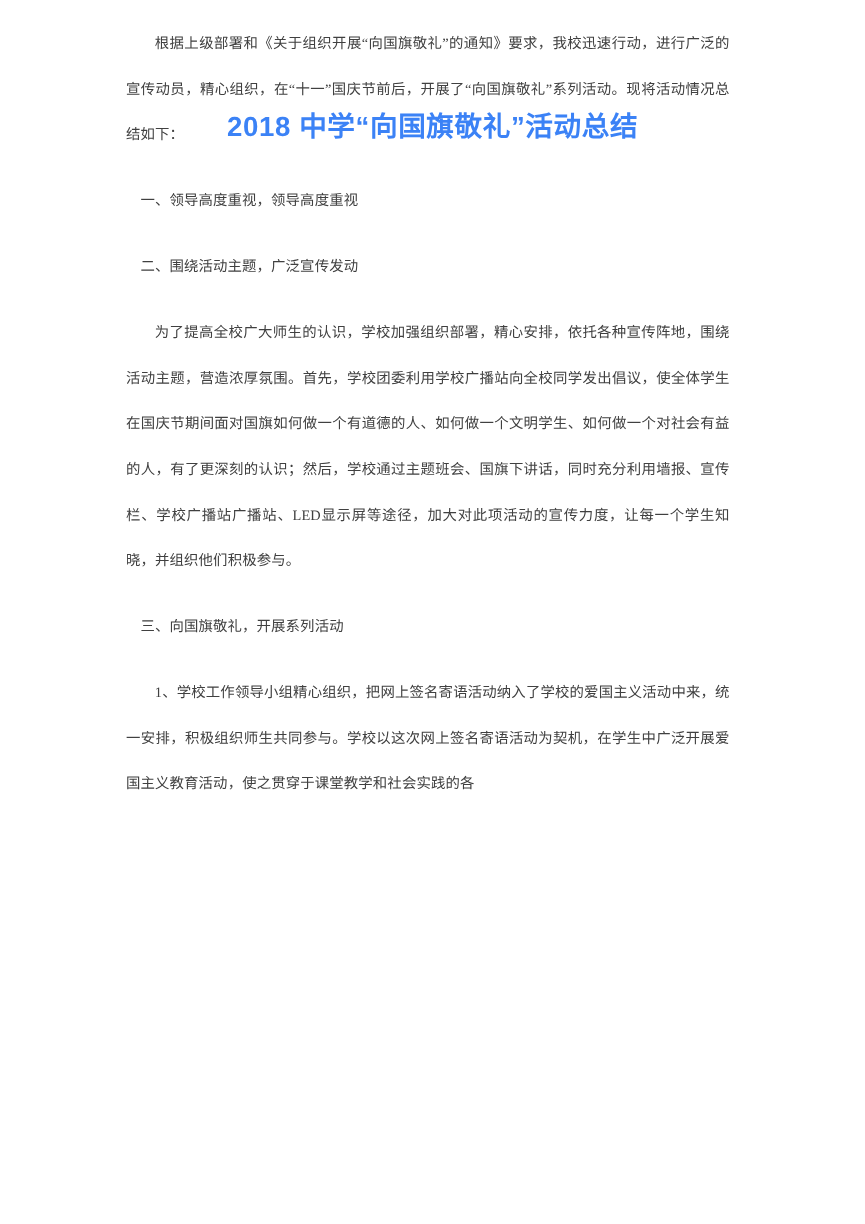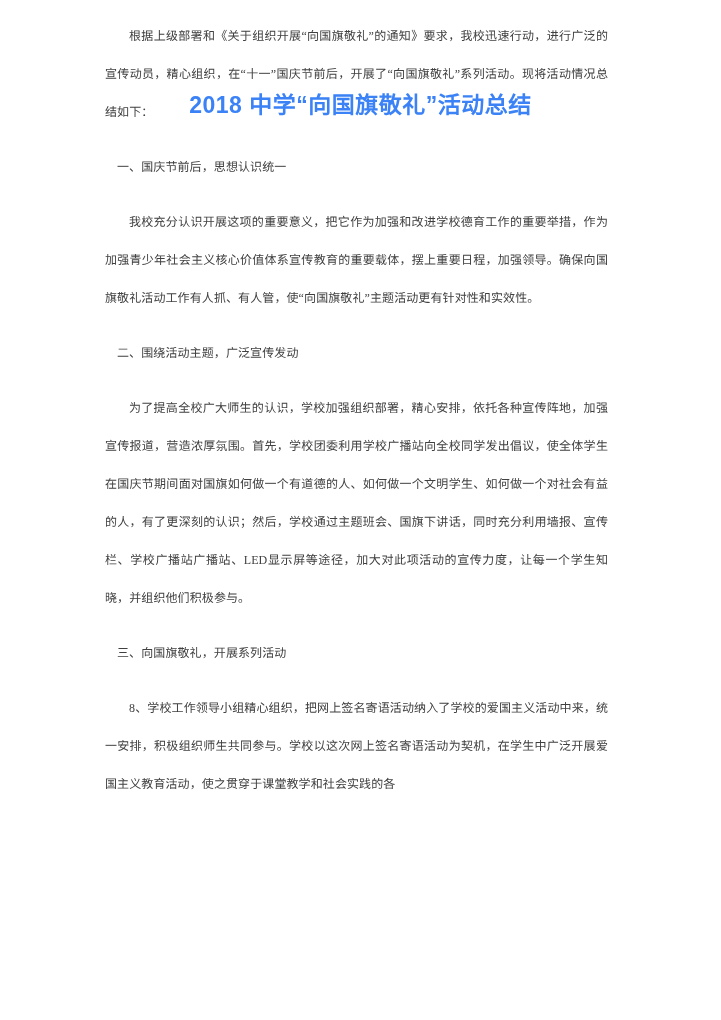--- a/index.html
+++ b/index.html
@@ -68,21 +68,20 @@
 </style>
 </head>
 <body>
 
 <div class="page">
 
   <h1 class="doc-title">2018 中学“向国旗敬礼”活动总结</h1>
 
   <div class="doc-body" id="doc-body">
       <p class="para indent-2">根据上级部署和《关于组织开展“向国旗敬礼”的通知》要求，我校迅速行动，进行广泛的宣传动员，精心组织，在“十一”国庆节前后，开展了“向国旗敬礼”系列活动。现将活动情况总结如下：</p>
-      <p class="para heading">一、国庆节前后，思想认识统一</p>
-      <p class="para indent-2">我校充分认识开展这项的重要意义，把它作为加强和改进学校德育工作的重要举措，作为加强青少年社会主义核心价值体系宣传教育的重要载体，摆上重要日程，加强领导。确保向国旗敬礼活动工作有人抓、有人管，使“向国旗敬礼”主题活动更有针对性和实效性。</p>
+      <p class="para heading">一、领导高度重视，领导高度重视</p>
       <p class="para heading">二、围绕活动主题，广泛宣传发动</p>
-      <p class="para indent-2">为了提高全校广大师生的认识，学校加强组织部署，精心安排，依托各种宣传阵地，加强宣传报道，营造浓厚氛围。首先，学校团委利用学校广播站向全校同学发出倡议，使全体学生在国庆节期间面对国旗如何做一个有道德的人、如何做一个文明学生、如何做一个对社会有益的人，有了更深刻的认识；然后，学校通过主题班会、国旗下讲话，同时充分利用墙报、宣传栏、学校广播站广播站、LED显示屏等途径，加大对此项活动的宣传力度，让每一个学生知晓，并组织他们积极参与。</p>
+      <p class="para indent-2">为了提高全校广大师生的认识，学校加强组织部署，精心安排，依托各种宣传阵地，围绕活动主题，营造浓厚氛围。首先，学校团委利用学校广播站向全校同学发出倡议，使全体学生在国庆节期间面对国旗如何做一个有道德的人、如何做一个文明学生、如何做一个对社会有益的人，有了更深刻的认识；然后，学校通过主题班会、国旗下讲话，同时充分利用墙报、宣传栏、学校广播站广播站、LED显示屏等途径，加大对此项活动的宣传力度，让每一个学生知晓，并组织他们积极参与。</p>
       <p class="para heading">三、向国旗敬礼，开展系列活动</p>
-      <p class="para listitem">8、学校工作领导小组精心组织，把网上签名寄语活动纳入了学校的爱国主义活动中来，统一安排，积极组织师生共同参与。学校以这次网上签名寄语活动为契机，在学生中广泛开展爱国主义教育活动，使之贯穿于课堂教学和社会实践的各</p>
+      <p class="para listitem">1、学校工作领导小组精心组织，把网上签名寄语活动纳入了学校的爱国主义活动中来，统一安排，积极组织师生共同参与。学校以这次网上签名寄语活动为契机，在学生中广泛开展爱国主义教育活动，使之贯穿于课堂教学和社会实践的各</p>
     </div>
 
 </div>
 
 </body></html>

